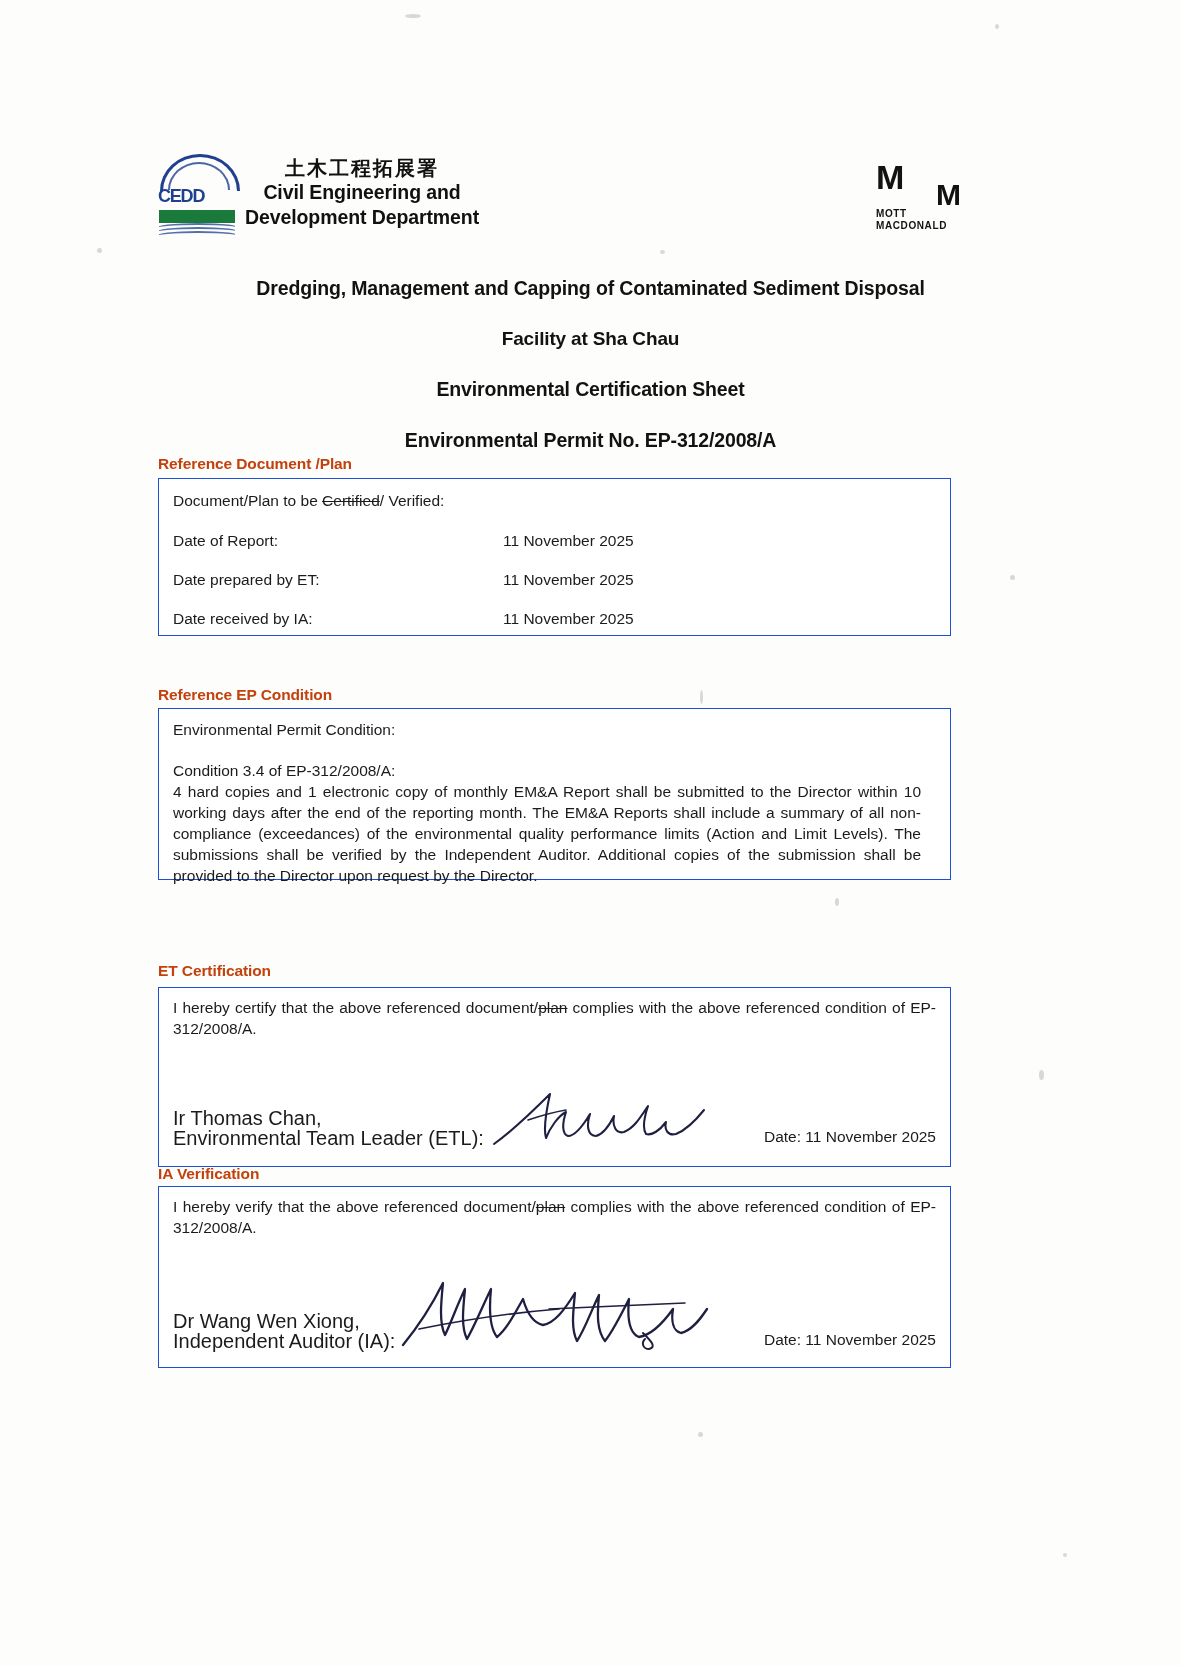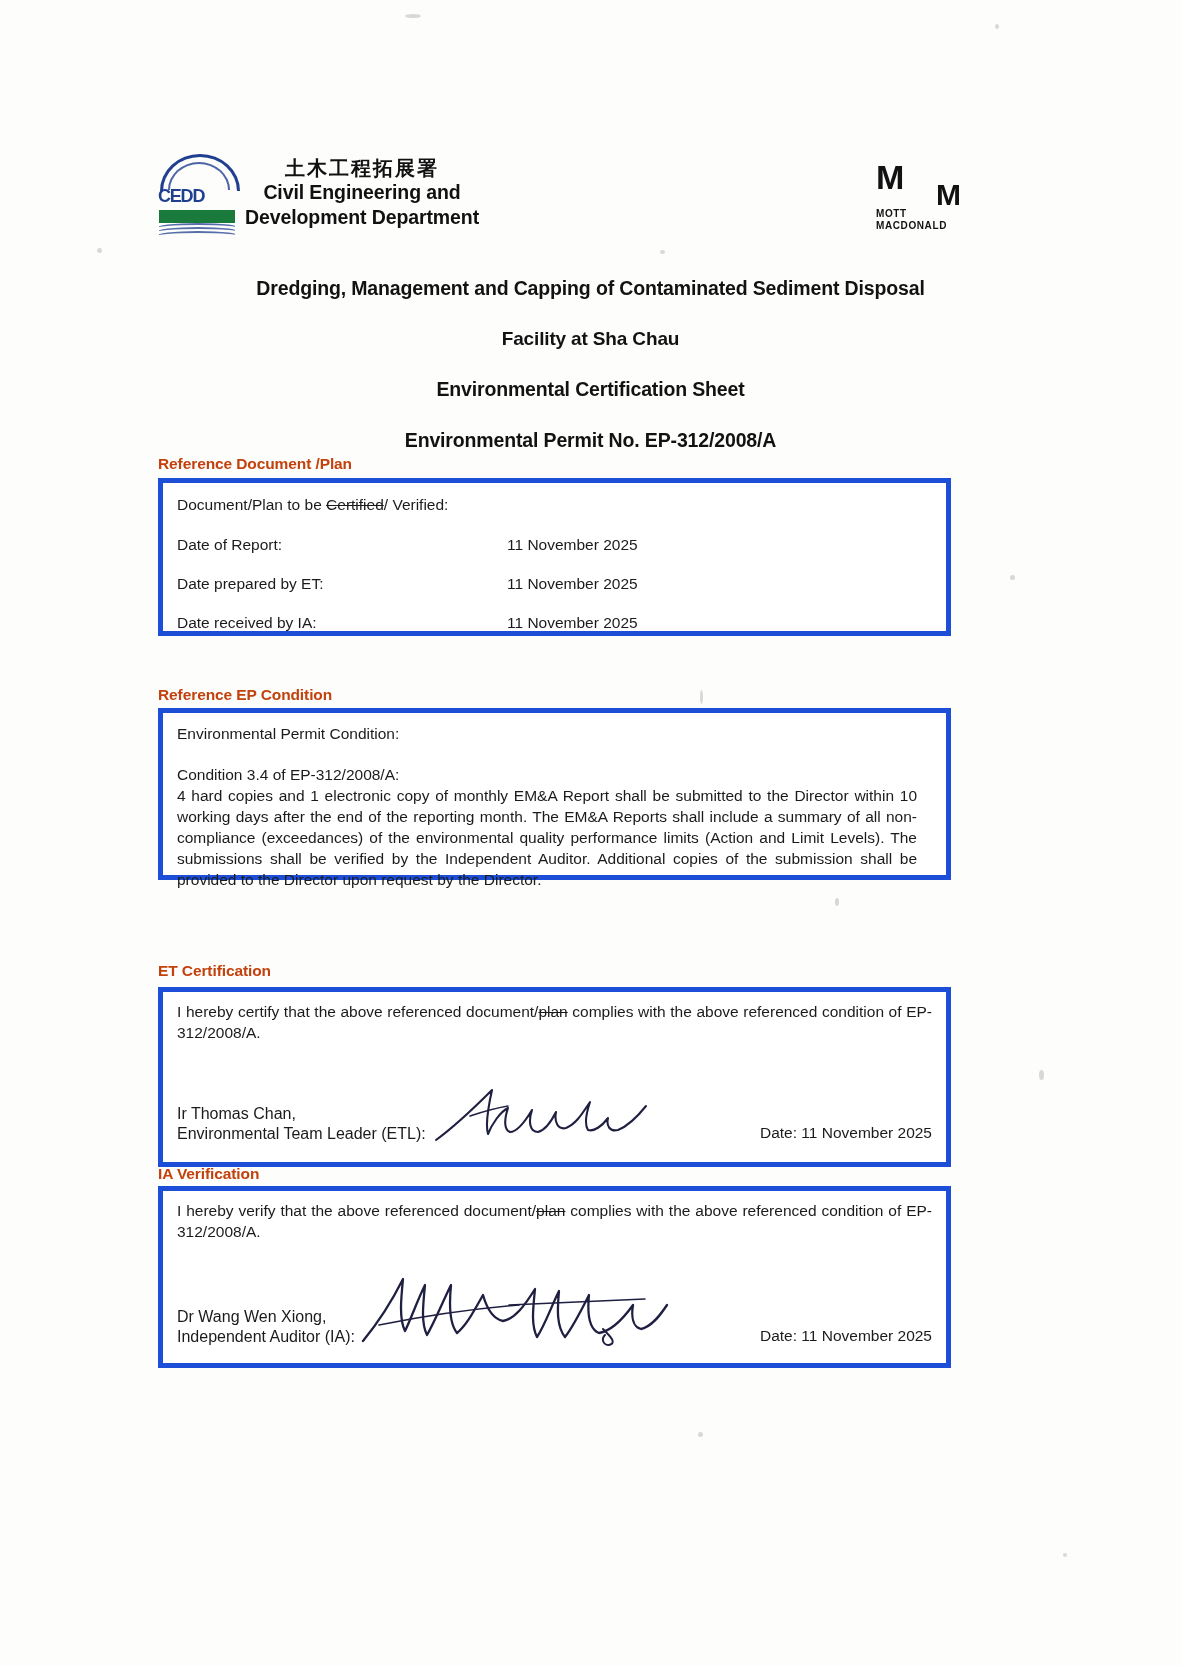--- a/index.html
+++ b/index.html
@@ -180,21 +180,21 @@
   
   .section-label {
     position: absolute;
     font-size: 15.5px;
     font-weight: bold;
     color: #c2410c;
     letter-spacing: -0.1px;
   }
   .box {
     position: absolute;
-    border: 5px solid #1d4ed8;
+    border: 1px solid #1d4ed8;
     background: #fff;
     box-sizing: border-box;
   }
 
   
   #ref-doc-label { left: 158px; top: 455px; }
   #ref-doc-box {
     left: 158px; top: 478px;
     width: 793px; height: 158px;
   }
@@ -262,21 +262,21 @@
   }
   .sig-area {
     position: absolute;
     left: 14px;
     right: 14px;
     bottom: 16px;
     display: flex;
     align-items: flex-end;
   }
   .signer {
-    font-size: 16px;
+    font-size: 20px;
     line-height: 20px;
     color: #1b1b1b;
     white-space: nowrap;
   }
   .sig-graphic {
     position: relative;
     flex: 1;
     height: 58px;
     margin-left: 4px;
   }

